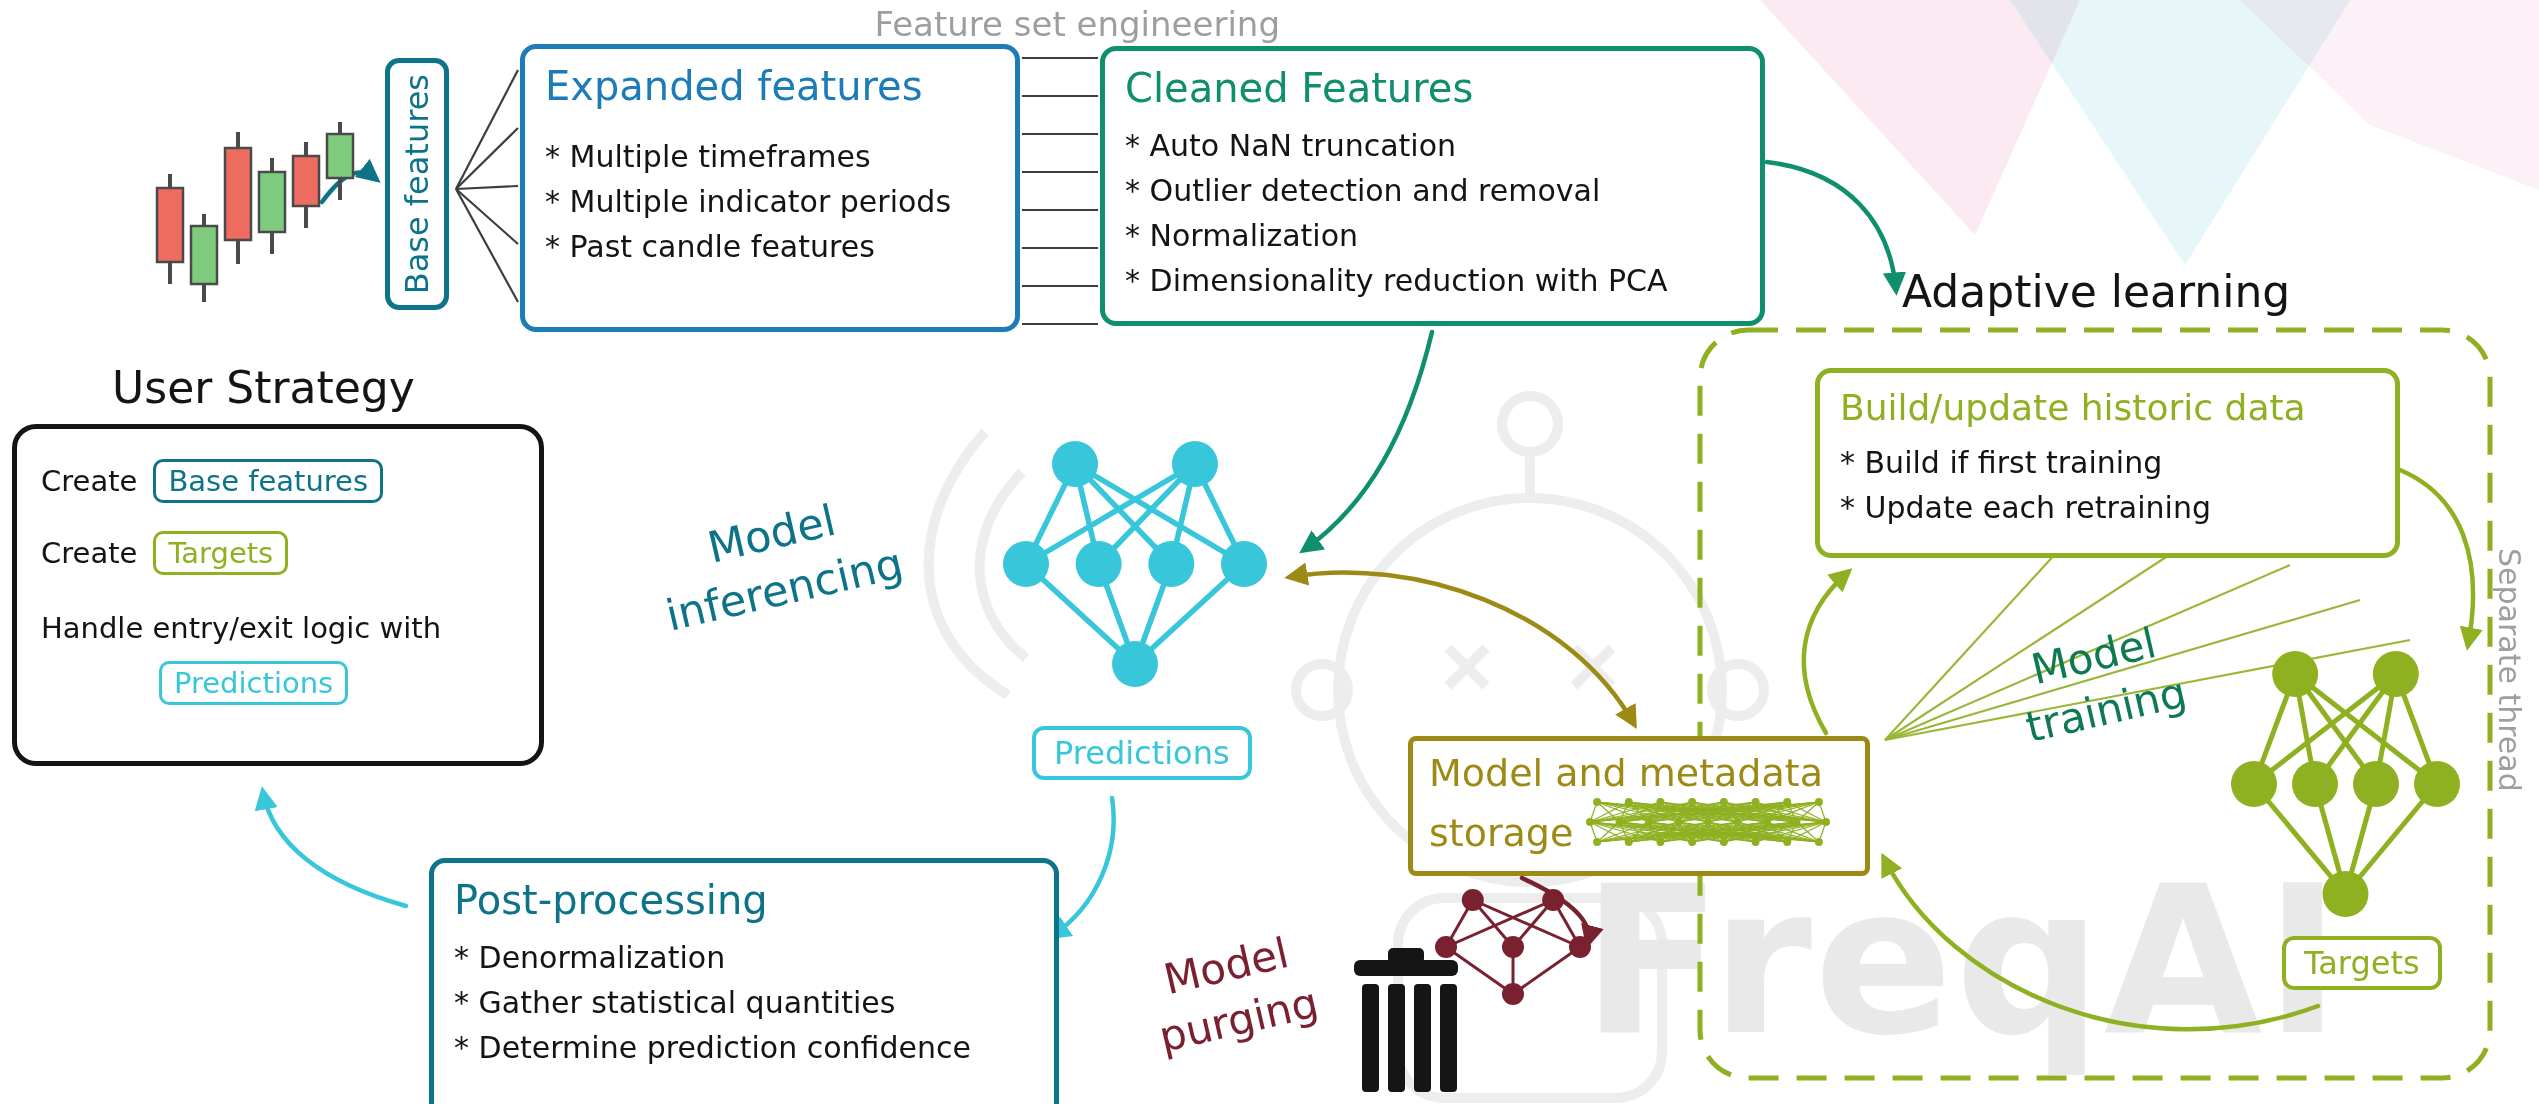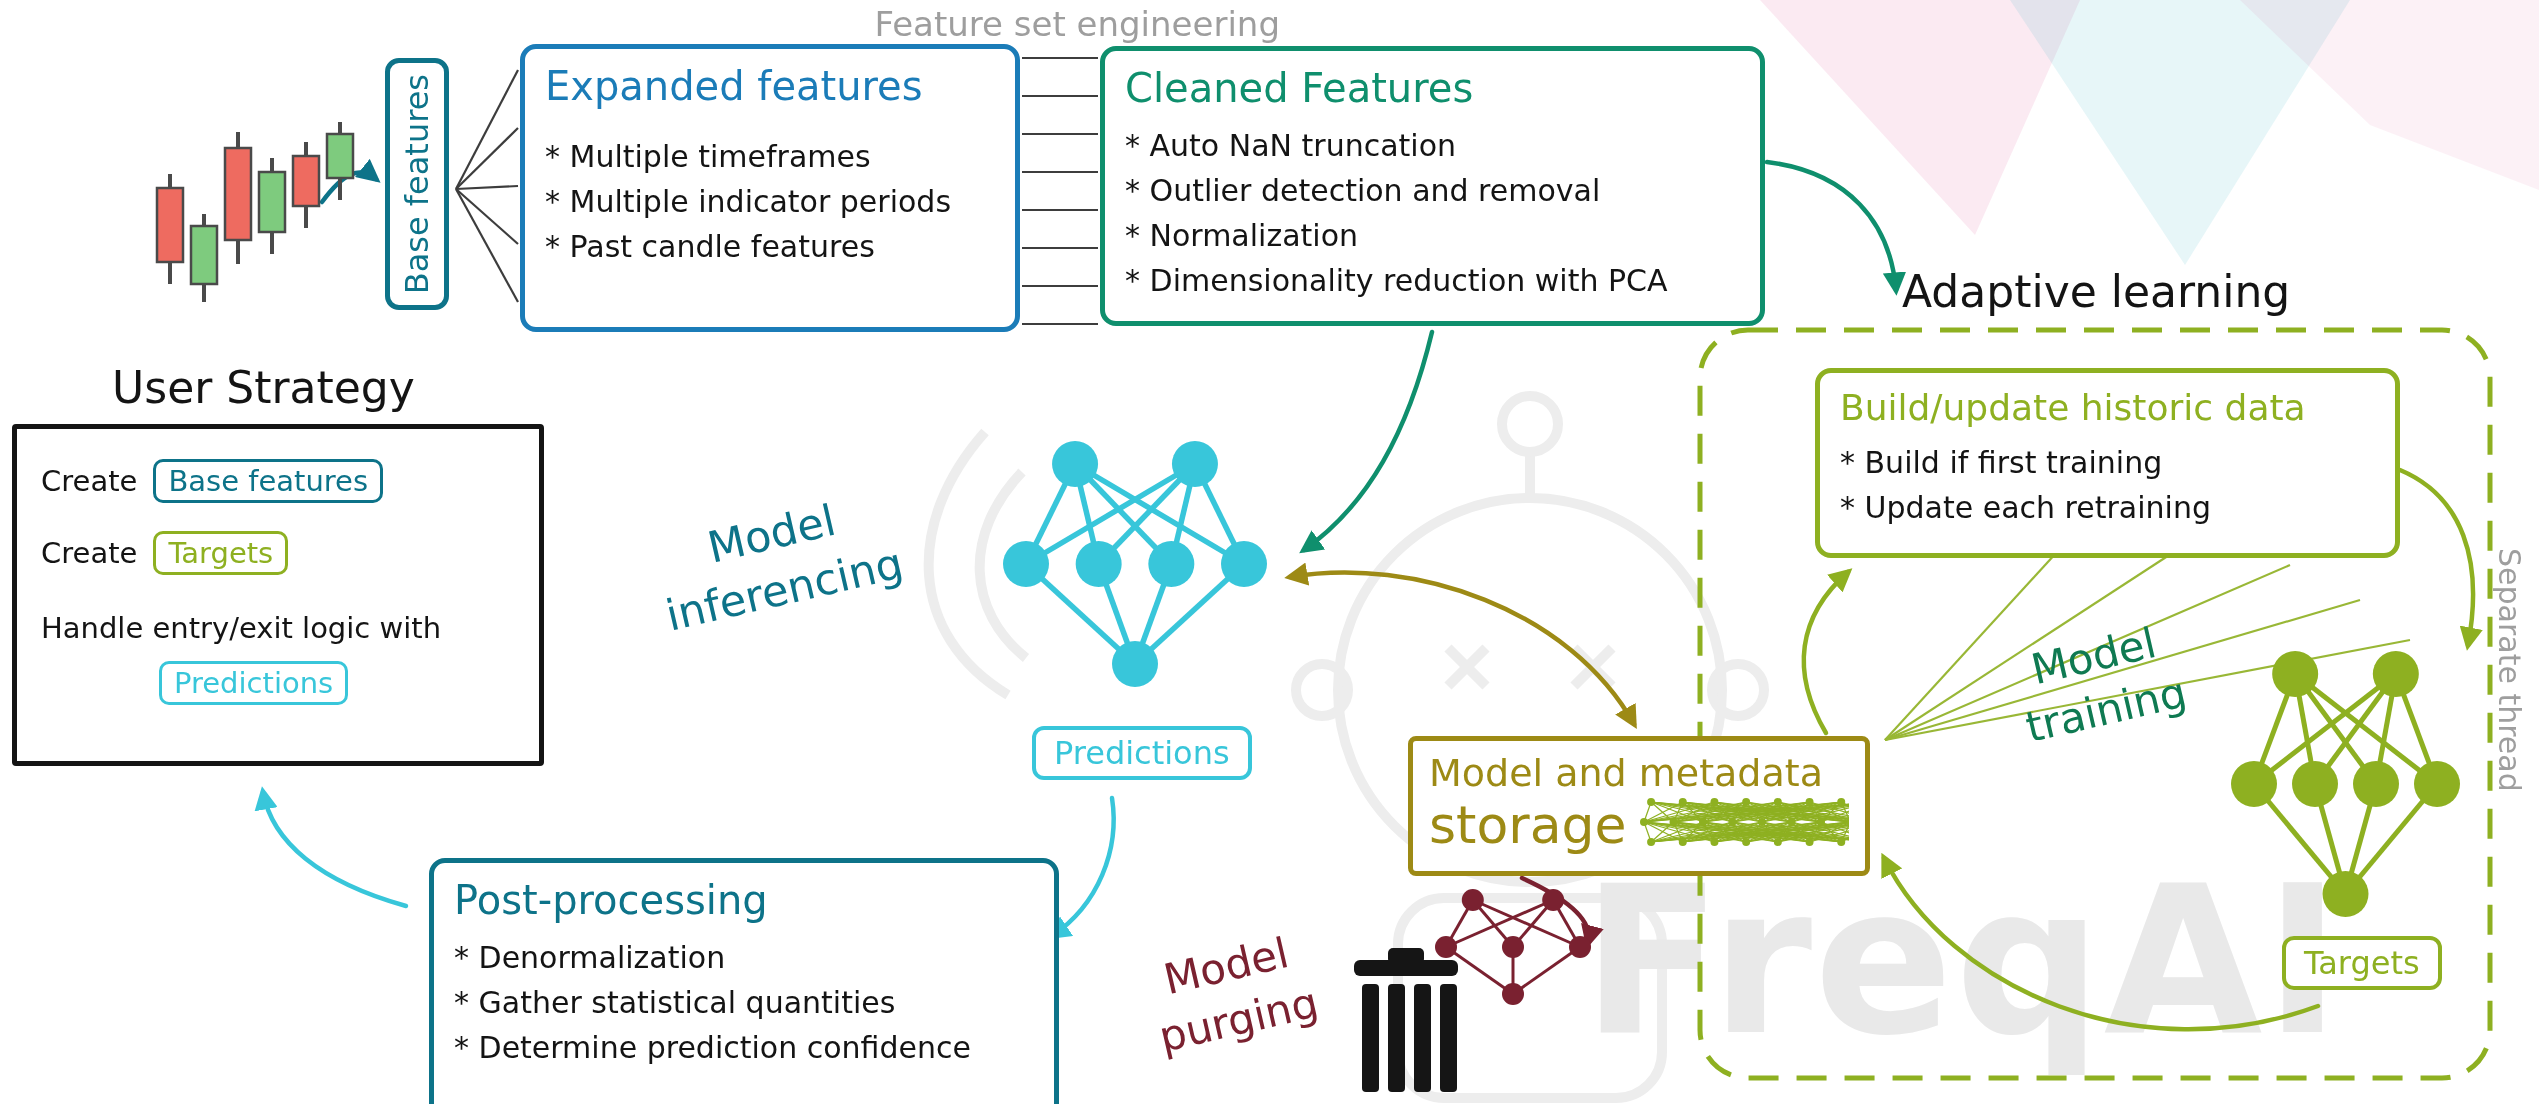--- a/index.html
+++ b/index.html
@@ -35,29 +35,29 @@
   #base-features-box span{font-size:32px}
   #expanded-box{left:520px;top:44px;width:500px;height:288px}
   #expanded-box .title{margin-bottom:25px}
   #cleaned-box{left:1100px;top:46px;width:665px;height:280px}
   #fse-label{position:absolute;z-index:2;left:840px;top:4px;width:440px;text-align:right;font-size:34px}
   #adaptive-label{left:1902px;top:266px}
   #build-box{left:1815px;top:368px;width:585px;height:190px}
   #build-box .title{font-size:36px}
   #sep-thread{position:absolute;z-index:2;left:2492px;top:548px;height:310px;font-size:30px}
   #us-label{left:112px;top:362px}
-  #us-box{position:absolute;z-index:2;left:12px;top:424px;width:532px;height:342px;border:5px solid #141414;border-radius:4px;background:#fff;padding:20px 24px;font-size:29px}
+  #us-box{position:absolute;z-index:2;left:12px;top:424px;width:532px;height:342px;border:5px solid #141414;border-radius:24px;background:#fff;padding:20px 24px;font-size:29px}
   .us-row{display:flex;align-items:center;gap:16px}
   #us-r1{margin-top:10px}#us-r2{margin-top:28px}#us-r3{margin-top:36px}#us-r4{margin-top:16px;margin-left:118px}
   #mi-annot{left:628px;top:505px;width:300px}
   #predictions-chip{position:absolute;z-index:2;left:1032px;top:726px}
   #storage-box{left:1408px;top:736px;width:462px;height:140px;border-radius:8px;padding:10px 16px}
   #storage-box .l1{font-size:38px}
   #storage-box .l2{display:flex;align-items:flex-end;gap:10px}
-  #storage-box .l2 span{font-size:52px}
+  #storage-box .l2 span{font-size:38px}
   #post-box{left:429px;top:858px;width:630px;height:280px}
   #mt-annot{left:1975px;top:628px;width:250px;font-size:42px}
   #mp-annot{left:1115px;top:938px;width:235px;font-size:42px}
   #targets-chip{position:absolute;z-index:2;left:2282px;top:936px}
   .cn{fill:none;stroke-width:4.5;stroke-linecap:round}
   .sk-teal{stroke:var(--teal,#0d7389)} .sk-green{stroke:var(--green,#0f8f6d)}
   .sk-cyan{stroke:var(--cyan,#38c6da)} .sk-yellow{stroke:var(--dark-yellow,#9d8a15)}
   .sk-olive{stroke:var(--olive,#8eb021)} .sk-red{stroke:var(--dark-red,#7a2130)}
   .fan{stroke:#3d3d3d;stroke-width:2.2}
   .fan-olive{stroke:var(--olive,#8eb021);stroke-width:2.2;opacity:.9}

